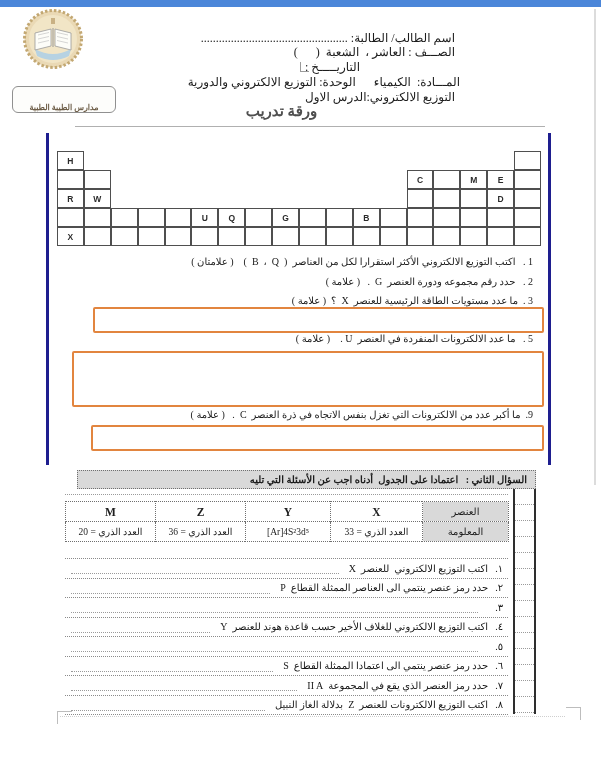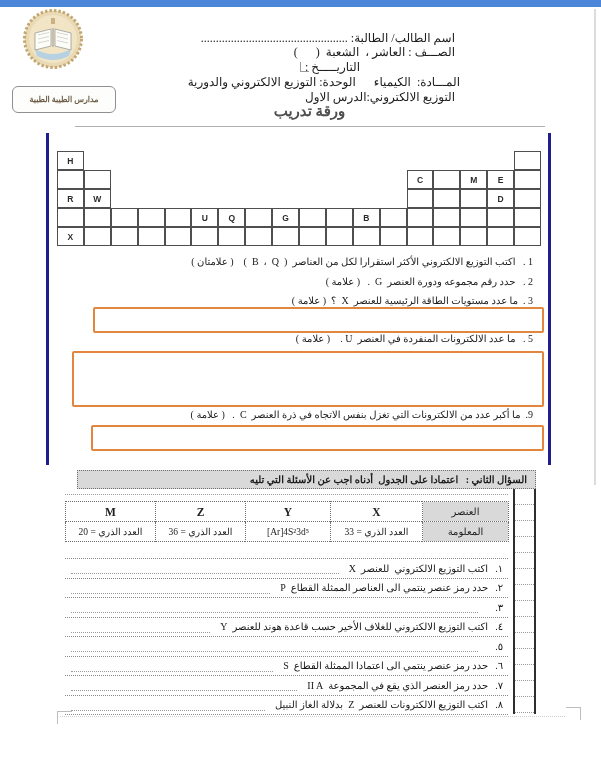--- a/index.html
+++ b/index.html
@@ -4,33 +4,33 @@
 <style>
   html,body{margin:0;padding:0;}
   body{width:601px;height:768px;background:#ffffff;position:relative;overflow:hidden;
        font-family:"Liberation Serif", serif;color:#1d1d1d;}
   
   .topbar{position:absolute;left:0;top:0;width:601px;height:7px;background:#4b86d9;}
   .pageedge{position:absolute;left:594px;top:9px;width:2px;height:476px;background:#dcdcdc;}
   
   .logo{position:absolute;left:22px;top:8px;}
   .badge{position:absolute;left:12px;top:86px;width:102px;height:25px;border:1px solid #909090;
-         border-radius:6px;background:#fdfdfb;display:flex;align-items:center;justify-content:center;
+         border-radius:6px;background:#fdfdfb;display:flex;align-items:flex-end;justify-content:center;
          font-size:8px;color:#6e5e48;font-weight:bold;}
   
   .hdr{position:absolute;direction:rtl;font-size:12px;white-space:pre;color:#1d1d1d;}
   .h-student{right:146px;top:31px;}
   .h-grade{right:146px;top:45px;}
   .h-date{right:241px;top:60px;}
   .h-subject{right:141px;top:75px;}
   .h-lesson{right:146px;top:90px;}
   .corner-mark{position:absolute;left:300px;top:62px;width:8px;height:9px;
                border-left:1px solid #9a9a9a;border-bottom:1px solid #9a9a9a;}
   .title{position:absolute;left:0;top:102px;width:563px;text-align:center;font-size:15px;
-         font-weight:bold;color:#4f4f4f;padding-left:28px;}
+         font-weight:bold;color:#4f4f4f;}
   .title-rule{position:absolute;left:75px;top:126px;width:470px;border-top:1px solid #b0b0b0;}
   
   .rail{position:absolute;top:133px;height:332px;width:3px;background:#1e1e8f;}
   .rail.left{left:46px;} .rail.right{left:548px;}
   
   .ptable{position:absolute;left:57px;top:151px;width:484px;height:95px;}
   .pt-cell{position:absolute;box-sizing:border-box;border:1px solid #4f4f4f;height:19px;
            font-family:"Liberation Sans", sans-serif;font-size:8.5px;font-weight:700;color:#2b2b2b;
            display:flex;align-items:center;justify-content:center;background:#fff;}
   

